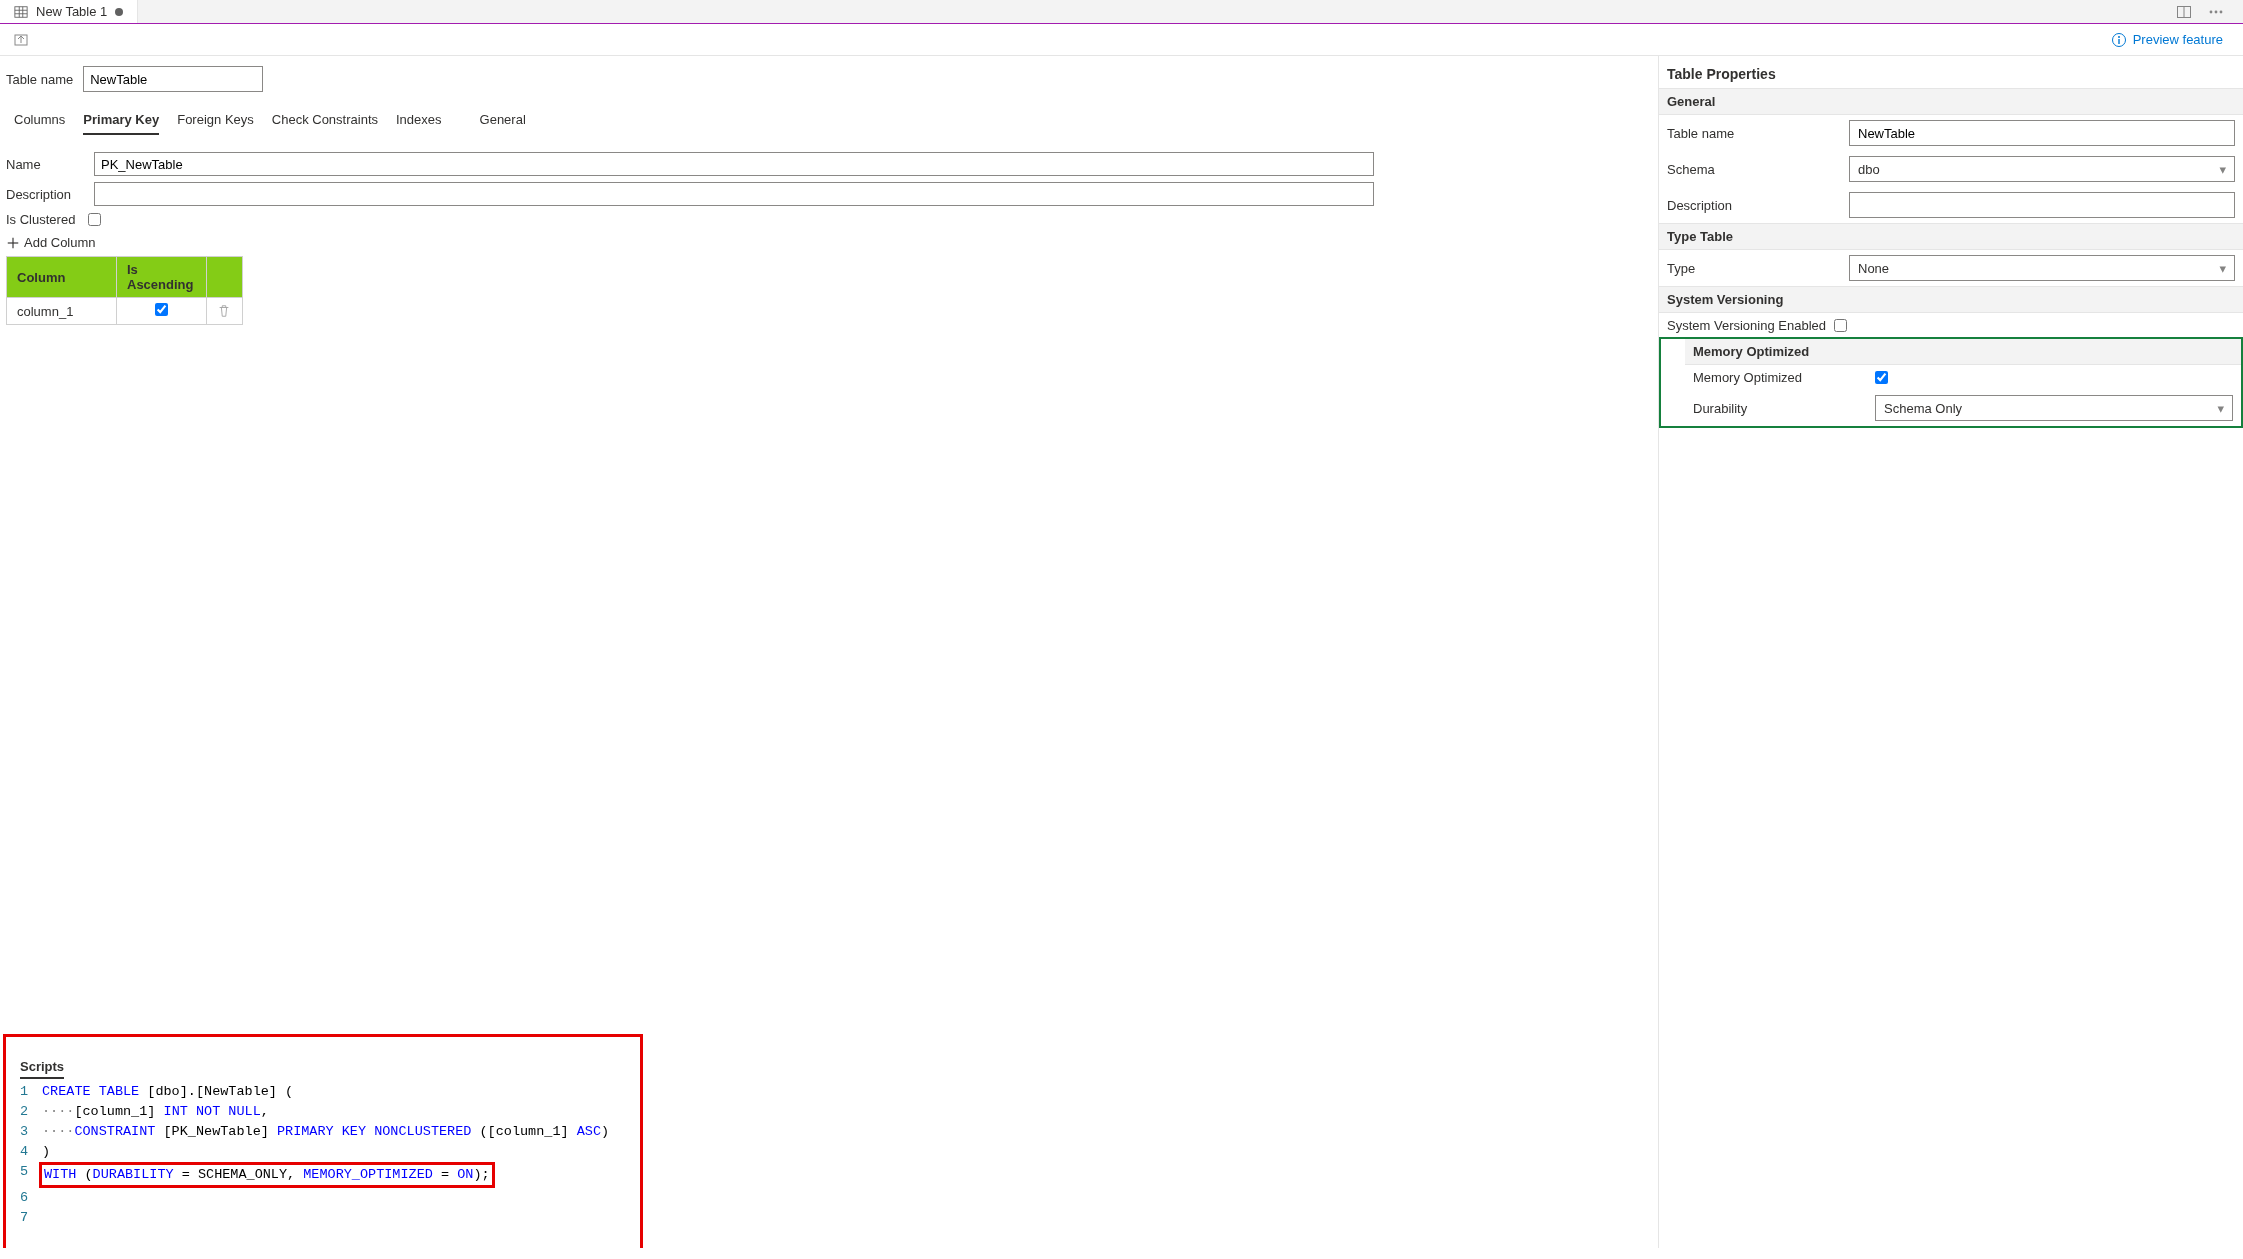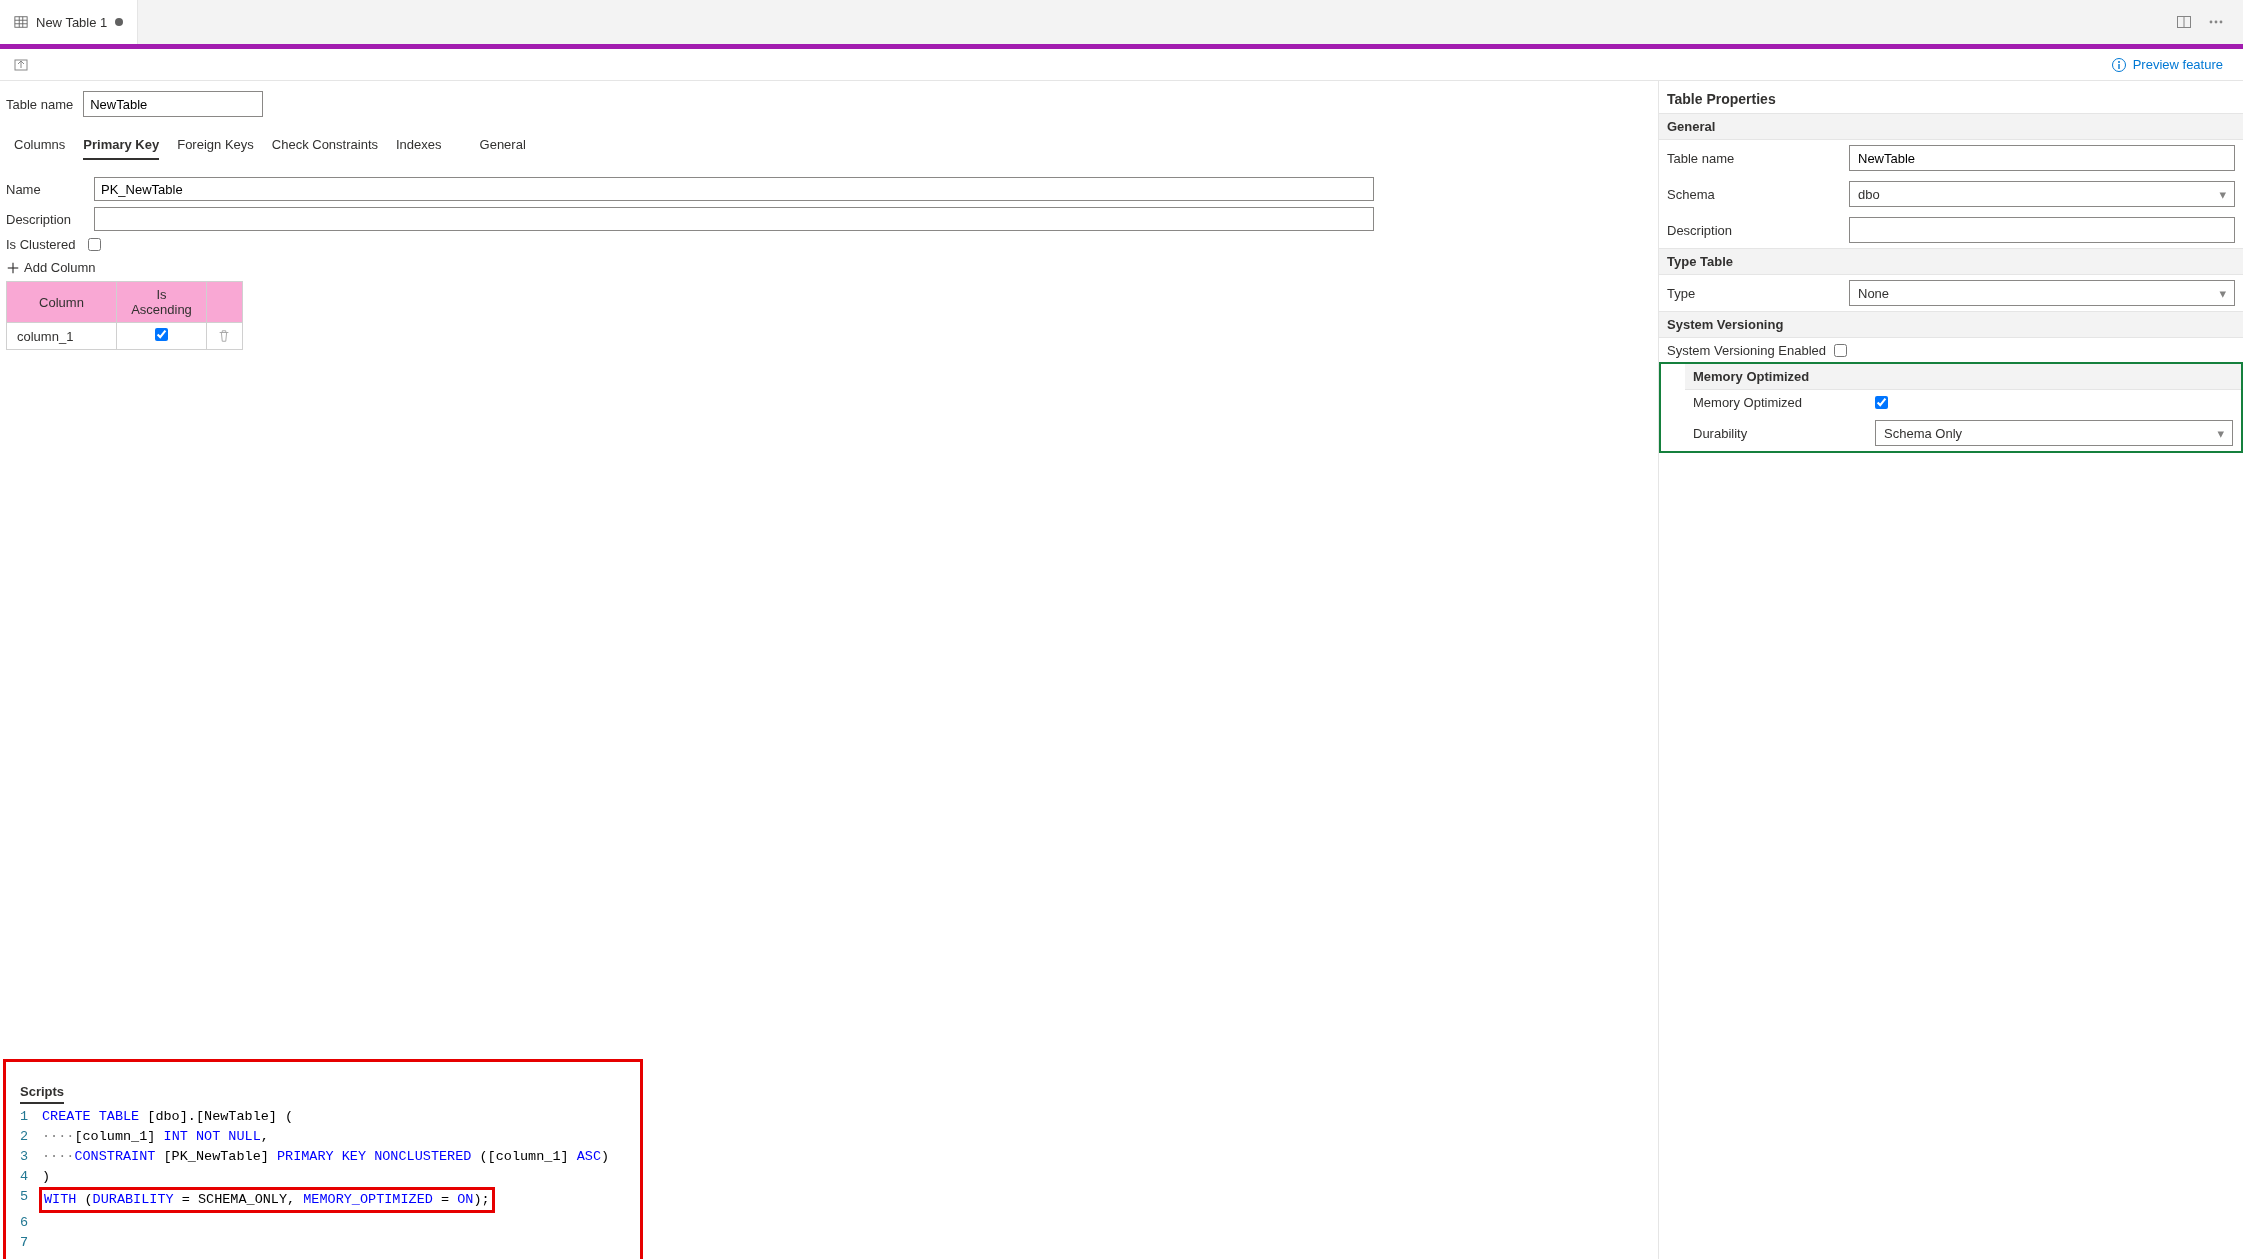--- a/index.html
+++ b/index.html
@@ -8,25 +8,25 @@
     font-size: 13px;
     color: #323130;
     background: #ffffff;
     width: 2243px;
     height: 1259px;
     overflow: hidden;
     position: relative;
   }
   
   .tabbar {
-    height: 49px;
+    height: 24px;
     background: #f3f3f3;
     display: flex;
     align-items: center;
-    border-bottom: 5px solid #a21caf;
+    border-bottom: 1px solid #a21caf;
   }
   .tab {
     height: 100%;
     display: flex;
     align-items: center;
     padding: 0 14px;
     background: #ffffff;
     border-right: 1px solid #e5e5e5;
     gap: 8px;
     font-size: 13px;
@@ -73,21 +73,21 @@
   .form-row input[type=text] {
     flex:1; max-width:1280px; height:24px; padding:2px 6px;
     border:1px solid #8a8886; font-size:13px;
   }
   .form-row.checkbox input { margin-left:0; }
   .add-col { display:flex; align-items:center; gap:4px; margin:8px 0 6px 0; font-size:13px; cursor:pointer;}
   .pk-table { border-collapse:collapse; }
   .pk-table th, .pk-table td {
     border:1px solid #d0d0d0; padding:5px 10px; font-size:13px; text-align:left;
   }
-  .pk-table th { background:#f9a8d4; font-weight:400;text-align:center;}
+  .pk-table th { background:#84cc16; font-weight:700;}
   .pk-table td.center { text-align:center; }
   .trash { opacity:0.6; }
   
   .scripts-wrap {
     border:3px solid #e60000;
     border-bottom:none;
     margin-left:3px;
     margin-right:auto;
     width:640px;
     position:relative;

